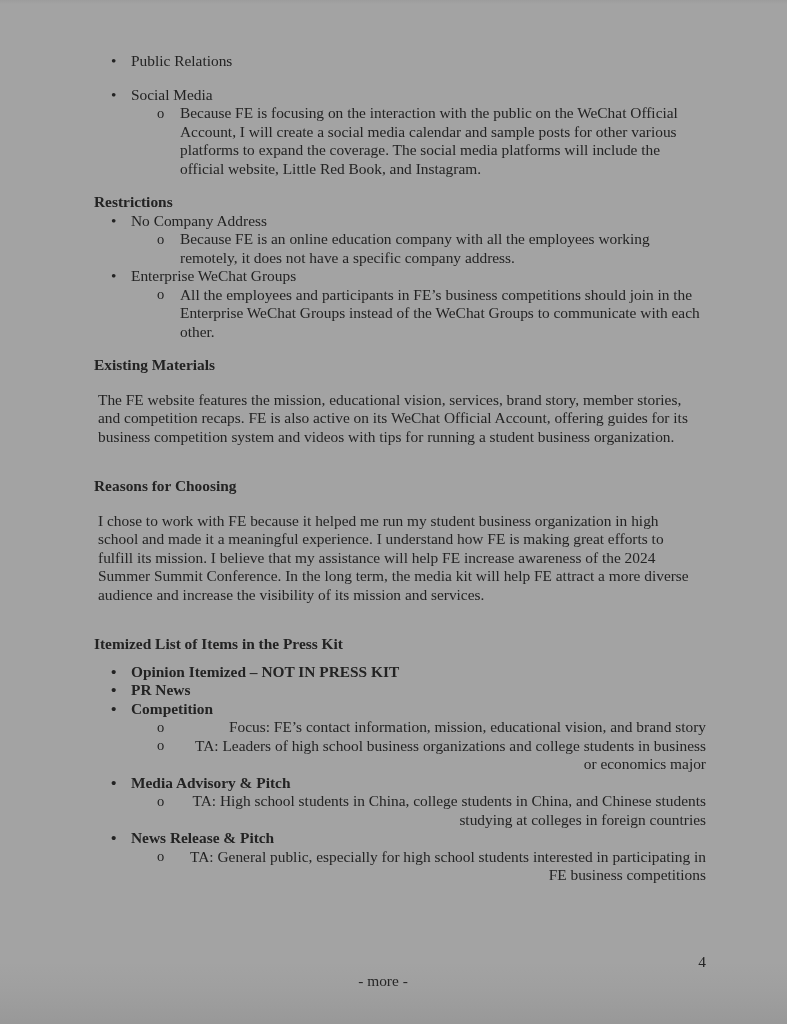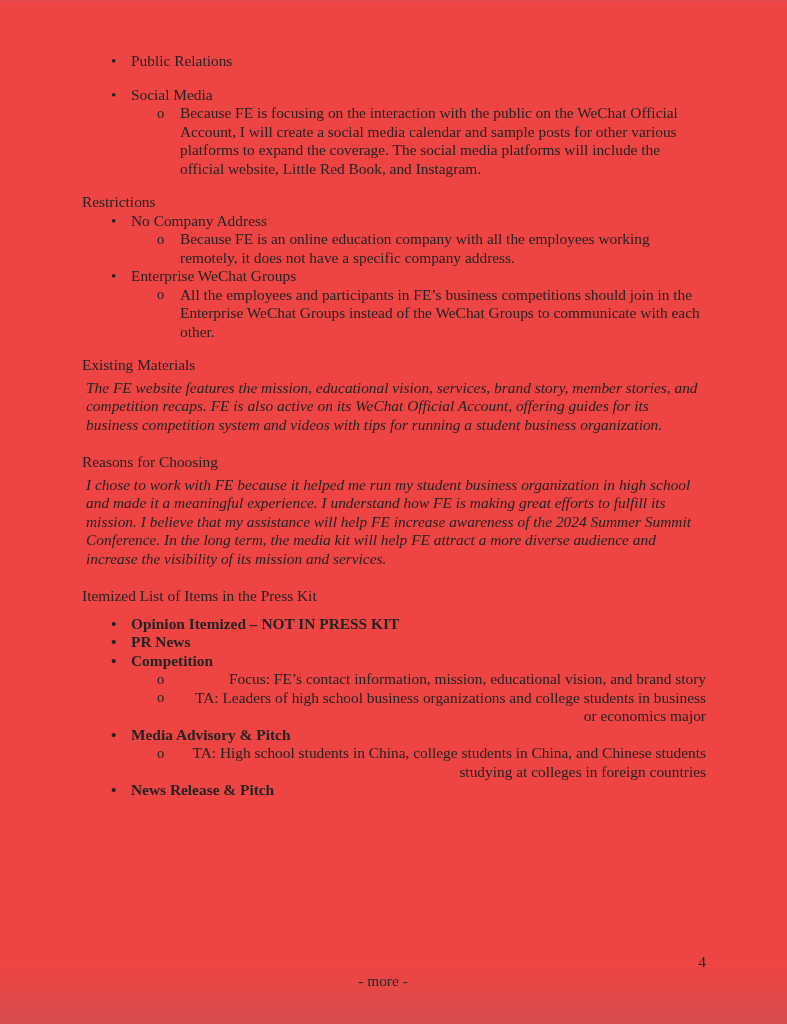--- a/index.html
+++ b/index.html
@@ -4,21 +4,21 @@
 <style>
   html, body {
     margin: 0;
     padding: 0;
     background: #ffffff;
   }
   .page {
     position: relative;
     width: 787px;
     height: 1024px;
-    background: #ef4444;
+    background: #a3a3a3;
     overflow: hidden;
     font-family: "Liberation Serif", "DejaVu Serif", serif;
     font-size: 15.4px;
     line-height: 18.5px;
     color: #232323;
   }
   
   .page::before {
     content: "";
     position: absolute;
@@ -38,25 +38,25 @@
     pointer-events: none;
     z-index: 2;
   }
   .content {
     position: absolute;
     left: 82px;
     top: 52px;
     width: 624px;
   }
   .h {
-    font-weight: normal;
+    font-weight: bold;
+    margin-left: 12px;
   }
   .para {
-    margin: 4px;
-    font-style: italic;
+    margin: 16px;
   }
   .li1 {
     position: relative;
     padding-left: 49px;
   }
   .li1::before {
     content: "\2022";
     position: absolute;
     left: 29px;
     top: 0;
@@ -144,18 +144,19 @@
     <div class="li1 bold-item">PR News</div>
 
     <div class="li1 bold-item">Competition</div>
     <div class="li2 normal">Focus: FE’s contact information, mission, educational vision, and brand story</div>
     <div class="li2 normal">TA: Leaders of high school business organizations and college students in business or economics major</div>
 
     <div class="li1 bold-item">Media Advisory &amp; Pitch</div>
     <div class="li2 normal">TA: High school students in China, college students in China, and Chinese students studying at colleges in foreign countries</div>
 
     <div class="li1 bold-item">News Release &amp; Pitch</div>
+    <div class="li2 normal">TA: General public, especially for high school students interested in participating in FE business competitions</div>
 
   </div>
 
   <div class="page-number">4</div>
   <div class="more-marker">- more -</div>
 </div>
 
 </body></html>

